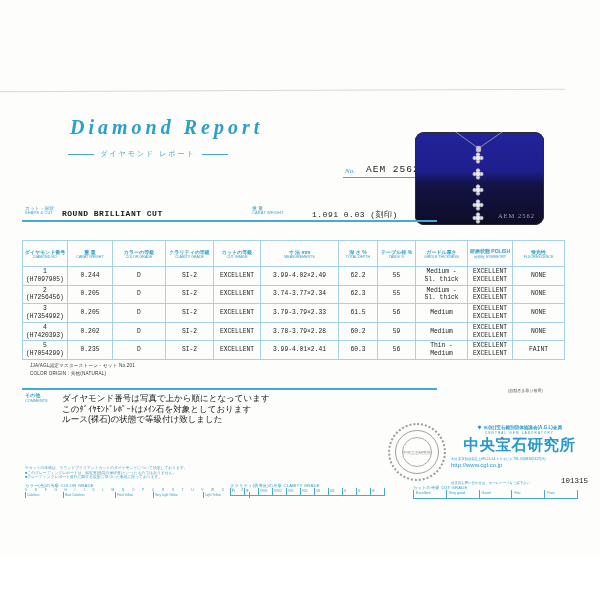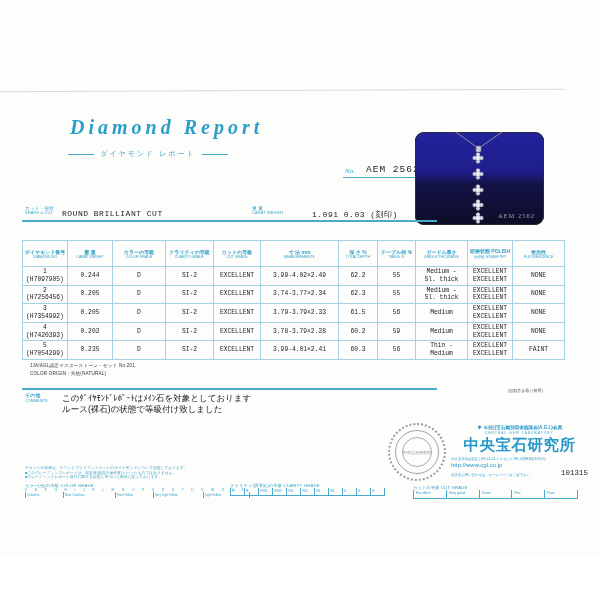--- a/index.html
+++ b/index.html
@@ -55,21 +55,21 @@
   .seal-inner { width:44px; height:44px; border-radius:50%; border:1px solid #a0a0a0; display:flex; align-items:center; justify-content:center; text-align:center; color:#8e8e8e; font-size:4px; line-height:5px; }
   .seal-inner2 { width:30px; height:30px; border-radius:50%; border:1px solid #aaa; display:flex; align-items:center; justify-content:center; }
 
   
   .issuer { position:absolute; left:451px; top:425px; width:137px; color:#2898c8; }
   .issuer-member { display:flex; align-items:center; justify-content:center; gap:2px; font-size:4.6px; font-weight:bold; white-space:nowrap; }
   .issuer-en { text-align:center; font-size:3px; letter-spacing:1.2px; margin-top:1px; white-space:nowrap; }
   .issuer-name { text-align:center; font-size:15.5px; font-weight:900; letter-spacing:0.5px; margin-top:0px; white-space:nowrap; }
   .issuer-addr { font-size:3.4px; margin-top:1px; white-space:nowrap; transform:scale(0.95); transform-origin:left; }
   .issuer-url { font-size:6px; margin-top:1px; }
-  .issuer-foot { display:flex; justify-content:space-between; align-items:flex-end; margin-top:1px; }
+  .issuer-foot { display:flex; justify-content:space-between; align-items:flex-end; margin-top:9px; }
   .issuer-foot .foot-note { font-size:3.4px; }
   .issuer-foot .cert-no { font-size:7.5px; color:#1d1d1d; font-family:"Liberation Mono", monospace; }
 
   
   .disclaimers { position:absolute; left:25px; top:466px; width:300px; color:#3a9cc0; font-size:3.8px; line-height:4.6px; }
 
   
   .scale { position:absolute; color:#2fa0c6; }
   .scale .scale-label { font-size:4.2px; letter-spacing:0.2px; white-space:nowrap; }
   .scale-letters { font-size:3.2px; letter-spacing:3.4px; white-space:nowrap; color:#2fa0c6; }
@@ -141,21 +141,21 @@
           </g>
       </g>
     </svg>
     <div class="photo-caption">AEM 2562</div>
   </div>
 
   <div class="field-label" style="left:25px; top:206px;">
     <span class="jp">カット・形状</span>
     <span class="en">SHAPE &amp; CUT</span>
   </div>
-  <div class="mono-val" style="left:62px; top:209px;">ROUND BRILLIANT CUT</div>
+  <div class="mono-val" style="left:62px; top:209px;font-weight:bold;">ROUND BRILLIANT CUT</div>
   <div class="field-label" style="left:252px; top:206px;">
     <span class="jp">重 量</span>
     <span class="en">CARAT WEIGHT</span>
   </div>
   <div class="mono-val" style="left:312px; top:209px;">1.091 0.03 (刻印)</div>
   <div class="rule-blue" style="left:22px; top:220px; width:415px; height:2px;"></div>
 
   <table class="report">
     <colgroup>
       <col class="c0">
@@ -303,20 +303,21 @@
   <div class="note-line" style="left:30px; top:363px;">JJA/AGL認定マスターストーン・セット No.201</div>
   <div class="note-line" style="left:30px; top:371px;">COLOR ORIGIN : 天然(NATURAL)</div>
   <div class="side-note">(自動巻き取り装置)</div>
   <div class="rule-blue" style="left:22px; top:388px; width:415px; height:1.5px;"></div>
 
   <div class="comments-label">
     <span class="jp">その他</span>
     <span class="en">COMMENTS</span>
   </div>
   <div class="comments-body">
+      <div>ダイヤモンド番号は写真で上から順にとなっています</div>
       <div>このﾀﾞｲﾔﾓﾝﾄﾞﾚﾎﾟｰﾄはﾒｲﾝ石を対象としております</div>
       <div>ルース(裸石)の状態で等級付け致しました</div>
     </div>
 
   <div class="seal">
     <div class="seal-inner">
       <div class="seal-inner2">
         <span>中央宝石研究所</span>
       </div>
     </div>

